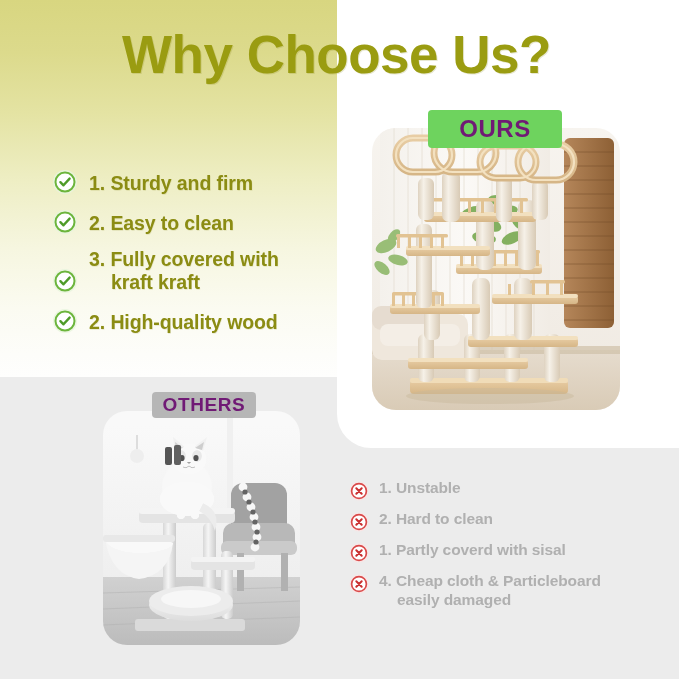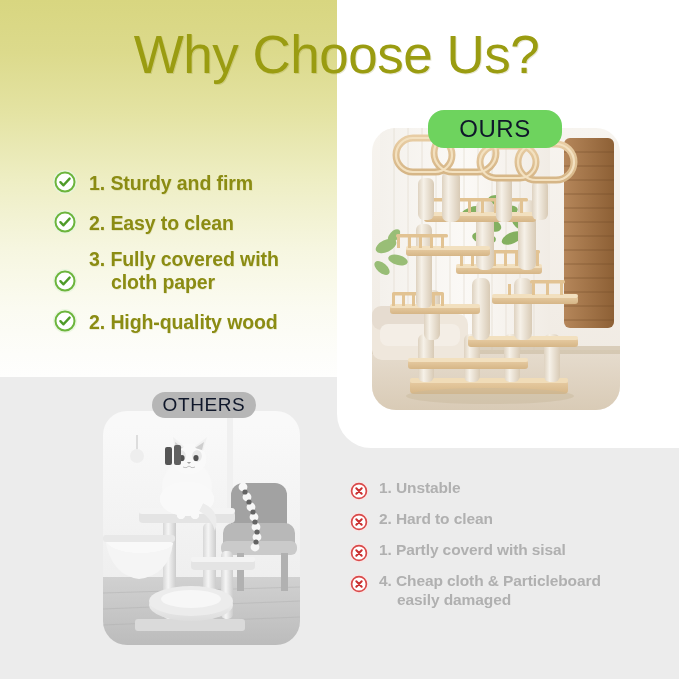--- a/index.html
+++ b/index.html
@@ -53,21 +53,21 @@
     background: #ffffff;
   }
   
   .title {
     position: absolute;
     left: 0;
     top: 24px;
     width: 673px;
     text-align: center;
     font-size: 53px;
-    font-weight: normal;
+    font-weight: bold;
     letter-spacing: -0.5px;
     color: #9a9c11;
     text-shadow: 1px 1px 0 rgba(120,122,0,0.18);
     z-index: 6;
   }
   
   .pros {
     position: absolute;
     left: 52px;
     top: 168px;
@@ -124,23 +124,23 @@
     line-height: 1.22;
     letter-spacing: -0.1px;
   }
   .con-text .wrap2 { display: block; padding-left: 18px; }
   
   .badge {
     position: absolute;
     display: flex;
     align-items: center;
     justify-content: center;
-    color: #0f172a;
-    font-weight: normal;
-    border-radius: 16px;
+    color: #701a75;
+    font-weight: bold;
+    border-radius: 4px;
     z-index: 9;
     letter-spacing: 0.6px;
   }
   .badge-ours {
     left: 428px;
     top: 110px;
     width: 134px;
     height: 38px;
     background: #6ed35e;
     font-size: 24px;
@@ -212,21 +212,21 @@
     </div>
 
     <div class="pro-row">
       <span class="check-icon">
         <svg viewBox="0 0 26 26">
           <circle cx="13" cy="13" r="12" fill="#e8f5dd" opacity="0.85"></circle>
           <circle cx="13" cy="13" r="9.5" fill="#ffffff" stroke="#6cb53c" stroke-width="2"></circle>
           <path d="M8.4 13.2 L11.5 16.3 L17.6 9.6" fill="none" stroke="#4e9b28" stroke-width="2.4" stroke-linecap="round" stroke-linejoin="round"></path>
         </svg>
       </span>
-      <span class="pro-text"><span>3. Fully covered with</span><span class="wrap2">cloth paper</span></span>
+      <span class="pro-text"><span>3. Fully covered with</span><span class="wrap2">kraft kraft</span></span>
     </div>
 
     <div class="pro-row">
       <span class="check-icon">
         <svg viewBox="0 0 26 26">
           <circle cx="13" cy="13" r="12" fill="#e8f5dd" opacity="0.85"></circle>
           <circle cx="13" cy="13" r="9.5" fill="#ffffff" stroke="#6cb53c" stroke-width="2"></circle>
           <path d="M8.4 13.2 L11.5 16.3 L17.6 9.6" fill="none" stroke="#4e9b28" stroke-width="2.4" stroke-linecap="round" stroke-linejoin="round"></path>
         </svg>
       </span>

